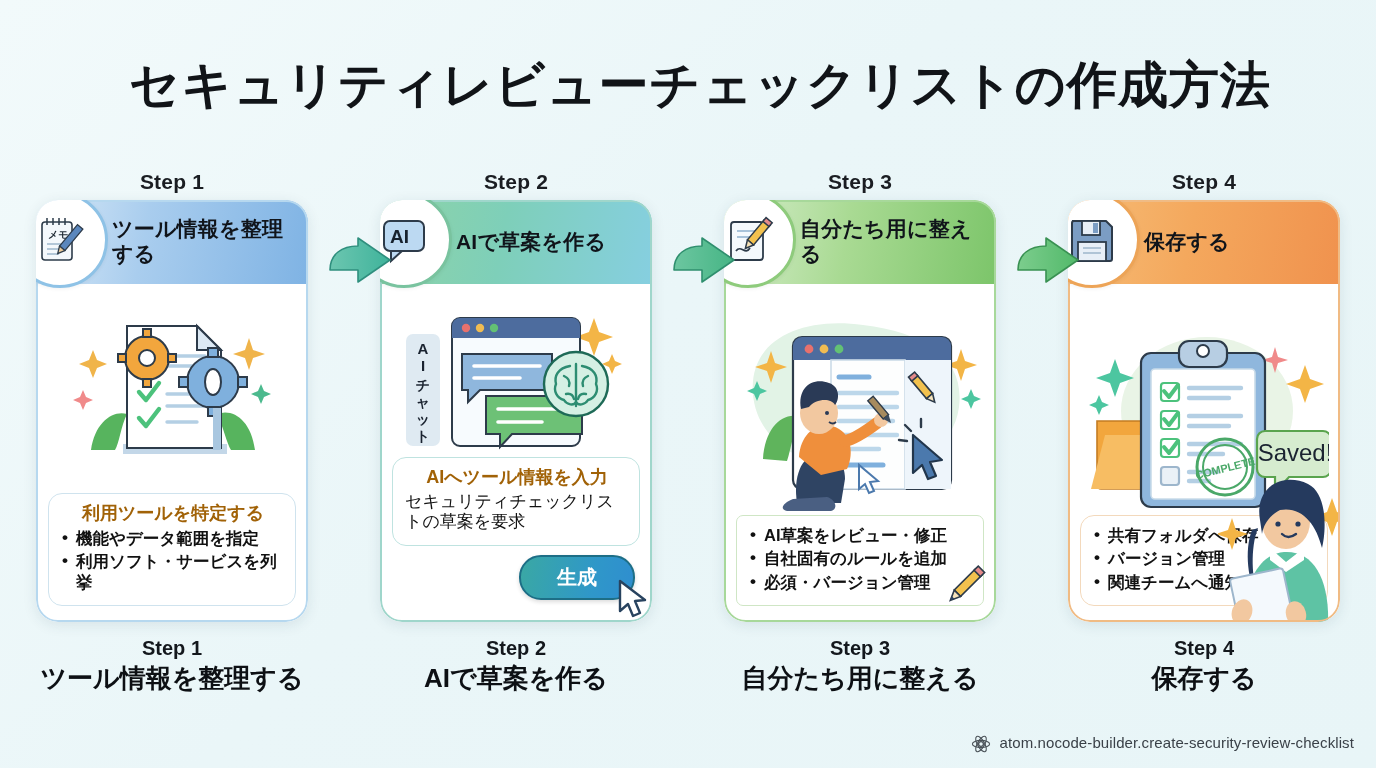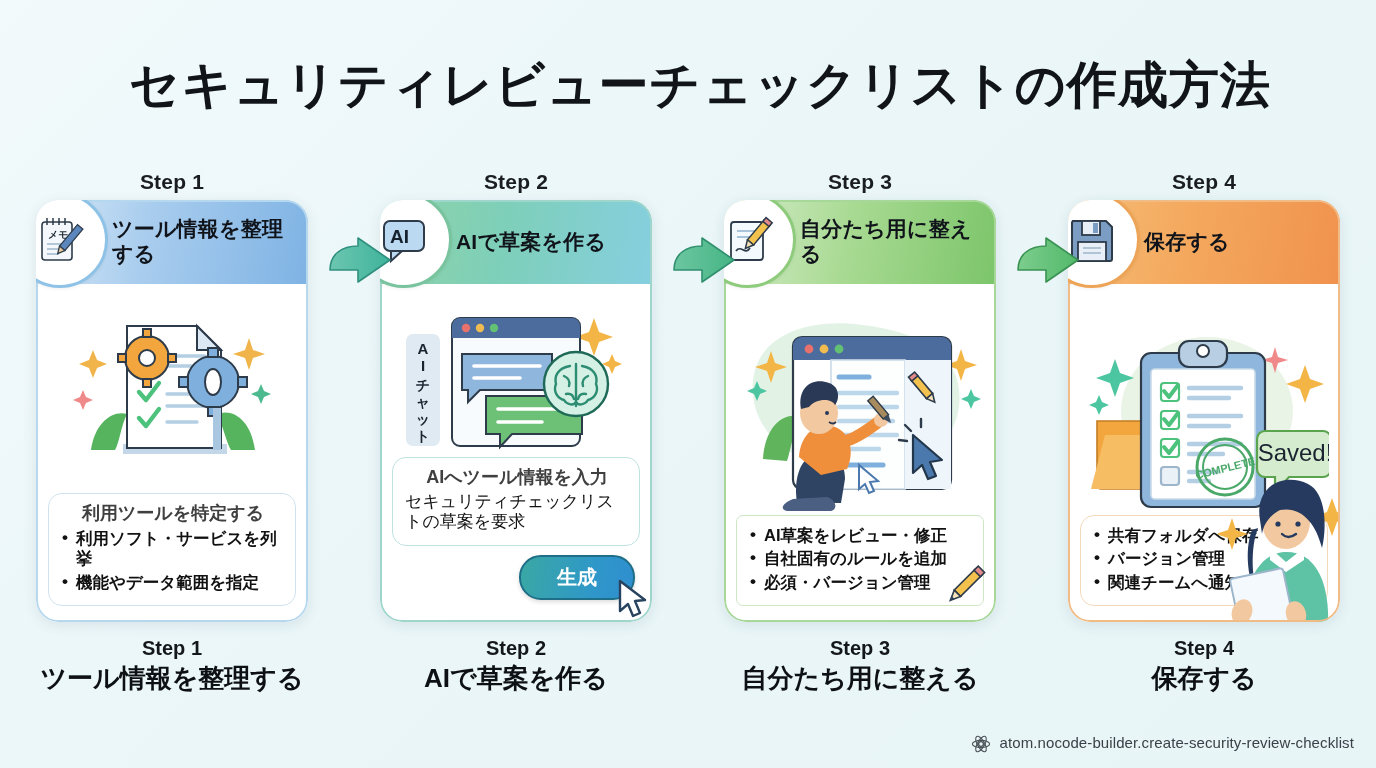--- a/index.html
+++ b/index.html
@@ -116,21 +116,21 @@
     left: 12px; right: 12px; bottom: 16px;
     background: #ffffff;
     border: 1.5px solid #cfe3ee;
     border-radius: 14px;
     padding: 9px 10px 10px 12px;
     z-index: 4;
   }
   .note-title {
     font-size: 18px;
     font-weight: 700;
-    color: #404040;
+    color: #a16207;
     text-align: center;
     margin-bottom: 3px;
     line-height: 1.2;
   }
   .note-sub {
     font-size: 17px;
     font-weight: 400;
     color: #111;
     line-height: 1.22;
     margin-bottom: 2px;
@@ -302,22 +302,22 @@
                 <rect x="25" y="-5" width="9" height="10"></rect>
             </g>
           </g>
           <path d="M148,110 h8 v42 h-8 z" fill="#a9c7e0"></path>
         </svg>
       </div>
 
       <div class="note">
         <div class="note-title">利用ツールを特定する</div>
         <ul>
+          <li>機能やデータ範囲を指定</li>
           <li>利用ソフト・サービスを列挙</li>
-          <li>機能やデータ範囲を指定</li>
         </ul>
       </div>
 
       <div class="card-outline" style="border-color:#b6d8ef;"></div>
     </div>
   </div>
 
   <div class="card-slot">
     <div class="step-top-label">Step 2</div>
 

